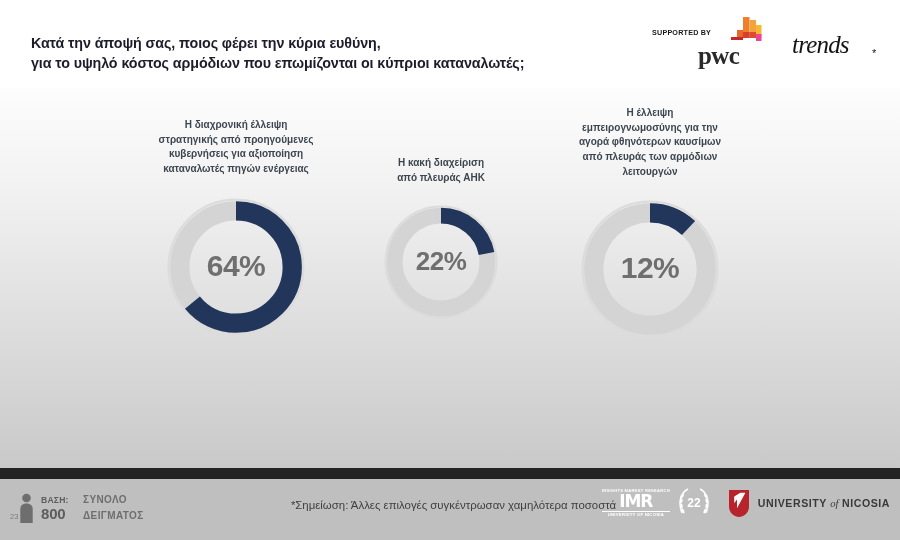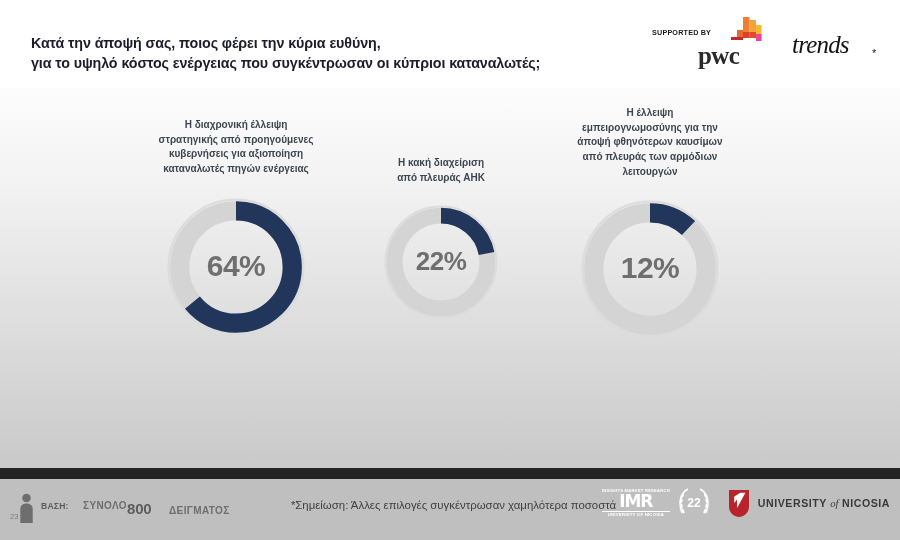--- a/index.html
+++ b/index.html
@@ -177,21 +177,21 @@
     align-items: center;
     height: 40px;
   }
   .page-num {
     position: absolute;
     left: 10px; top: 33px;
     font-size: 7.6px;
     color: #7c7c7c;
   }
   .person-icon { width: 17px; height: 30px; margin-right: 6px; }
-  .base-text { display: flex; flex-direction: row; justify-content: center; }
+  .base-text { display: flex; flex-direction: column; justify-content: center; }
   .base-row { display: flex; align-items: baseline; }
   .base-label {
     font-size: 8.6px;
     font-weight: bold;
     color: #5d5d5d;
     letter-spacing: 0.2px;
     width: 42px;
   }
   .base-sub {
     font-size: 10px;
@@ -280,21 +280,21 @@
 </style>
 </head>
 <body>
 
 <div class="slide">
 
   <div class="header">
 
     <div class="title-block">
       <div class="title-line">Κατά την άποψή σας, ποιος φέρει την κύρια ευθύνη,</div>
-      <div class="title-line">για το υψηλό κόστος ενέργειας που συγκέντρωσαν οι κύπριοι καταναλωτές;</div>
+      <div class="title-line">για το υψηλό κόστος αρμόδιων που επωμίζονται οι κύπριοι καταναλωτές;</div>
     </div>
 
     <div class="brands">
 
       <div class="pwc-block">
         <div class="supported-by">SUPPORTED BY</div>
         <svg class="pwc-mark" viewBox="0 0 40 30">
           <rect x="17" y="1" width="6.5" height="21" fill="#f07f2d"></rect>
           <rect x="23.5" y="4" width="6.5" height="18" fill="#f2a33c"></rect>
           <rect x="30" y="9" width="5.5" height="13" fill="#f7b731"></rect>
@@ -348,21 +348,21 @@
             <circle class="arc" cx="50" cy="50" r="38" fill="none" stroke="#22365c" stroke-width="13" transform="rotate(-90 50 50)" stroke-dasharray="52.527 238.761"></circle>
           </svg>
           <div class="donut-value">22%</div>
         </div>
       </div>
 
       <div class="chart-col c3">
         <div class="chart-label">
           <span class="lbl-line">Η έλλειψη</span>
           <span class="lbl-line">εμπειρογνωμοσύνης για την</span>
-          <span class="lbl-line">άποψή φθηνότερων καυσίμων</span>
+          <span class="lbl-line">αγορά φθηνότερων καυσίμων</span>
           <span class="lbl-line">από πλευράς των αρμόδιων</span>
           <span class="lbl-line">λειτουργών</span>
         </div>
         <div class="donut-wrap big">
           <svg viewBox="0 0 100 100">
             <circle cx="50" cy="50" r="45.5" fill="none" stroke="#dcdcdc" stroke-width="1.6"></circle>
             <circle cx="50" cy="50" r="38" fill="none" stroke="#d4d4d4" stroke-width="13"></circle>
             <circle class="arc" cx="50" cy="50" r="38" fill="none" stroke="#22365c" stroke-width="13" transform="rotate(-90 50 50)" stroke-dasharray="28.651 238.761"></circle>
           </svg>
           <div class="donut-value">12%</div>

